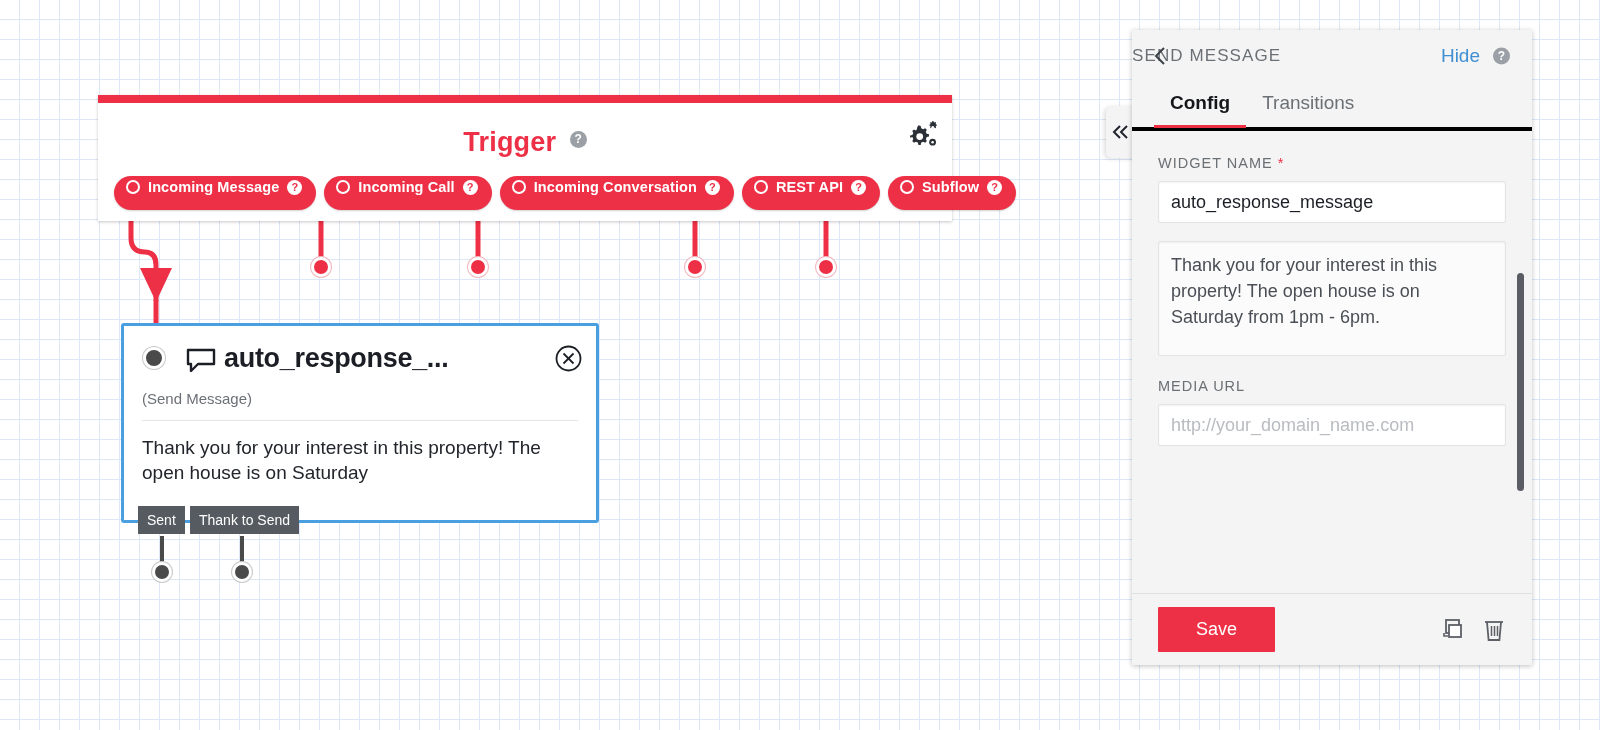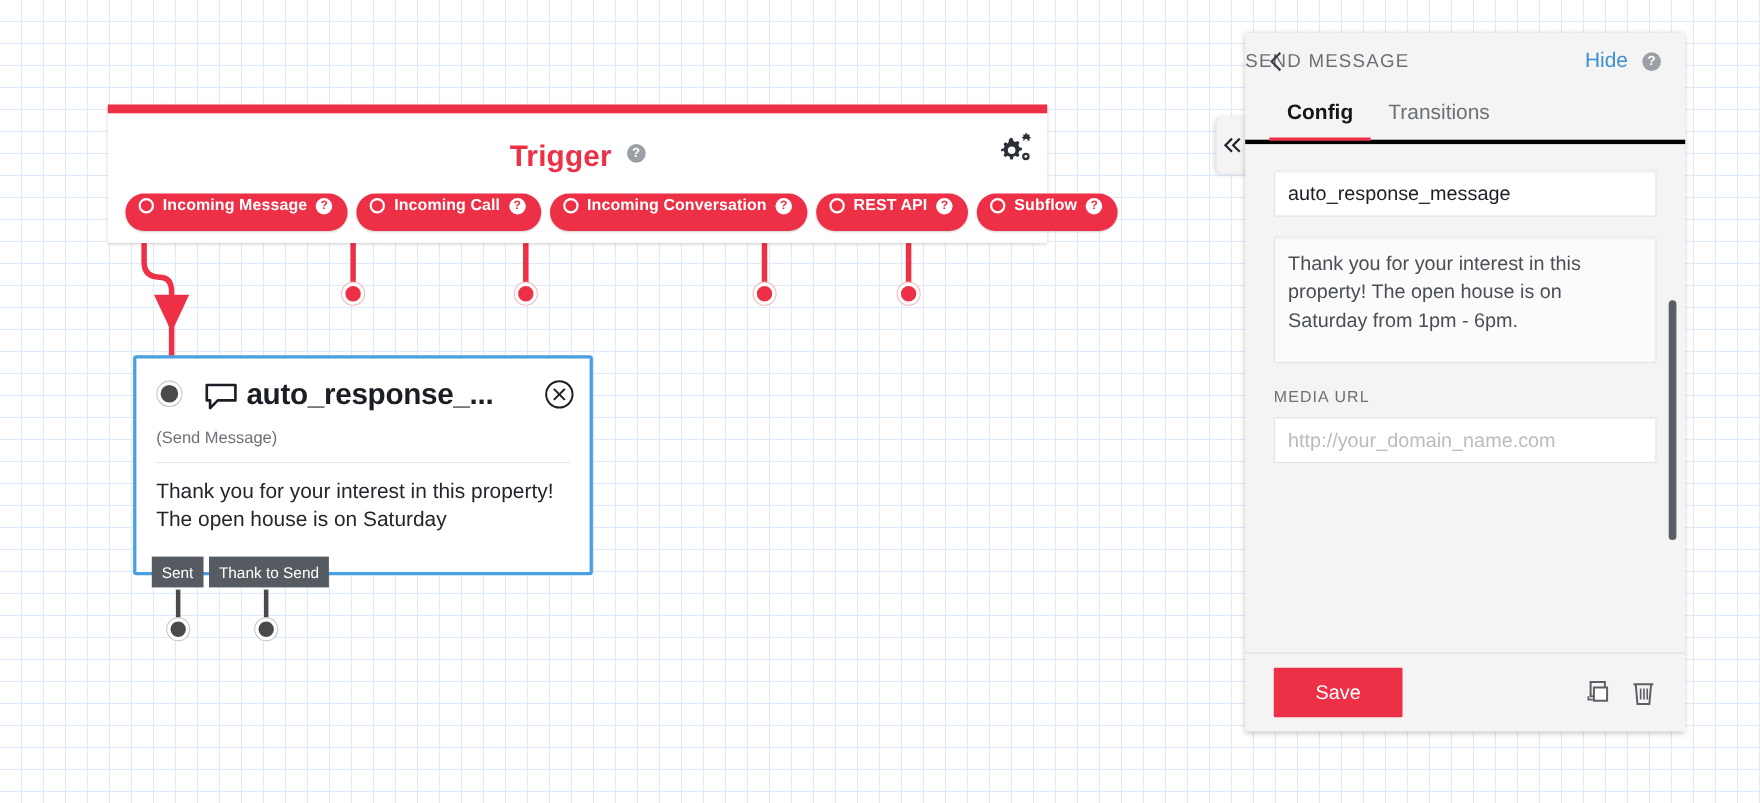--- a/index.html
+++ b/index.html
@@ -79,21 +79,21 @@
   }
   .endpoint-gray {
     position: absolute; width: 20px; height: 20px; border-radius: 50%;
     background: #4a4a4a; border: 3px solid #ffffff;
     box-shadow: 0 0 0 1px #c9c9c9; transform: translate(-50%,-50%);
   }
 
   
   #node-send-message {
     position: absolute; left: 121px; top: 323px;
-    width: 418px; height: 200px;
+    width: 478px; height: 200px;
     background: #ffffff; border: 3px solid #4a9fe0; border-radius: 3px;
   }
   #node-header { position: relative; height: 70px; }
   #node-dot {
     position: absolute; left: 19px; top: 21px;
     width: 22px; height: 22px; border-radius: 50%;
     background: #4a4a4a; border: 3px solid #ffffff;
     box-shadow: 0 0 0 1px #c9c9c9;
   }
   #node-chat-icon { position: absolute; left: 62px; top: 22px; width: 30px; height: 26px; }
@@ -315,20 +315,24 @@
     </div>
 
     <div id="panel-tabs">
       <div class="tab active">Config</div>
       <div class="tab">Transitions</div>
     </div>
 
     <div id="panel-body">
 
       <div class="field-block">
+        <div class="field-label">
+          <span>WIDGET NAME</span>
+          <span class="req">*</span>
+        </div>
         <input class="text-input" type="text" value="auto_response_message" style="">
       </div>
 
       <div class="field-block">
         <textarea class="text-area" style="">Thank you for your interest in this property! The open house is on Saturday from 1pm - 6pm.</textarea>
       </div>
 
       <div class="field-block">
         <div class="field-label">
           <span>MEDIA URL</span>

